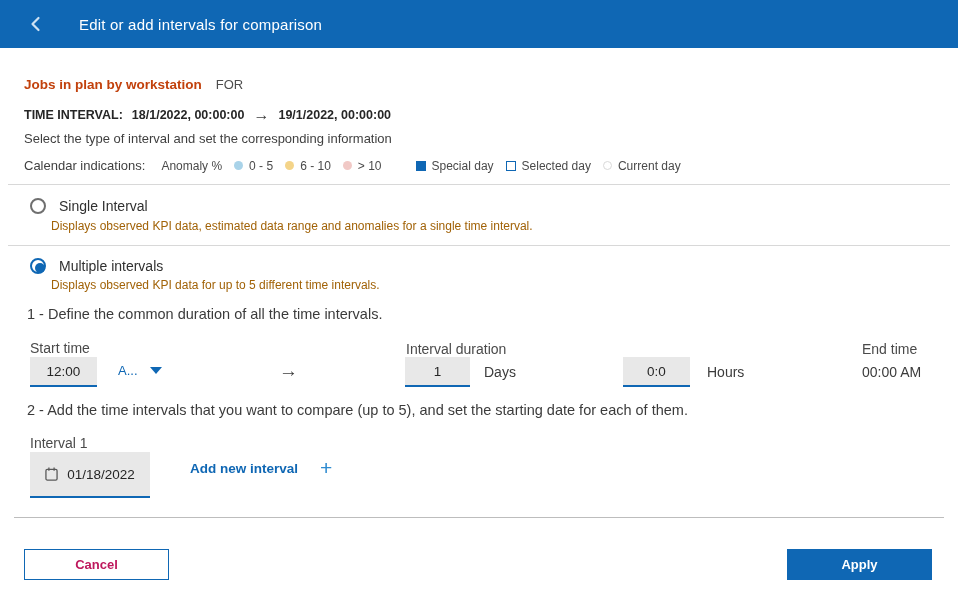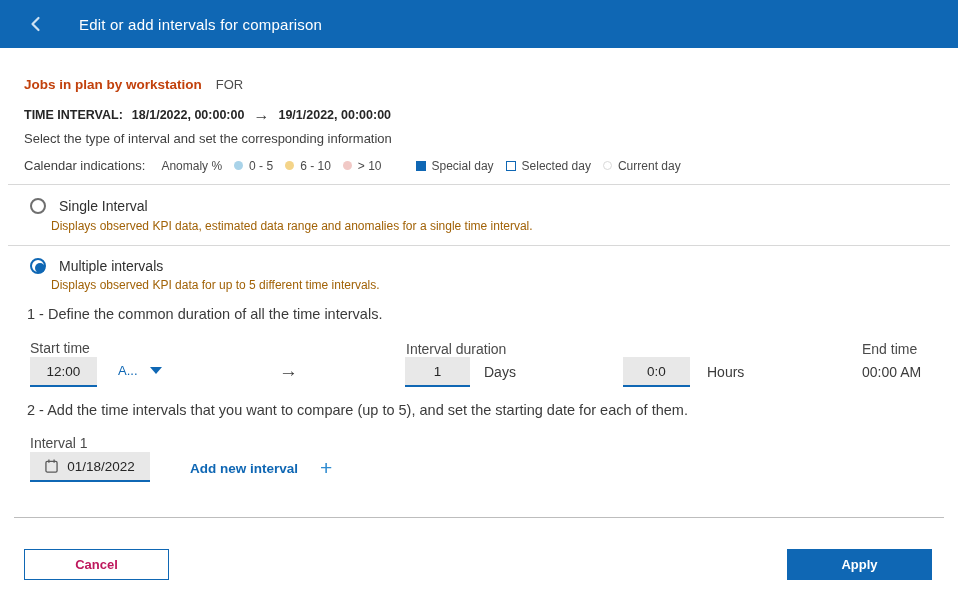--- a/index.html
+++ b/index.html
@@ -65,21 +65,21 @@
 
   .meridiem { position:absolute; left:118px; top:363px; display:flex; align-items:center; gap:12px; cursor:pointer; }
   .meridiem-value { color:#0f67b4; font-size:13px; }
   .caret-down { width:0; height:0; border-left:6px solid transparent; border-right:6px solid transparent; border-top:7px solid #0f67b4; }
   .form-arrow { position:absolute; left:279px; top:360px; font-size:19px; color:#3c3c3c; }
 
   .unit-label { position:absolute; top:364px; font-size:14px; color:#3b3b3b; }
   .u-days { left:484px; } .u-hours { left:707px; }
   .end-time-value { position:absolute; left:862px; top:364px; font-size:14px; color:#3b3b3b; }
 
-  .date-field { position:absolute; left:30px; top:452px; width:120px; height:30px; background:#e8e8e8; border-bottom:2px solid #0f67b4; display:flex; align-items:center; justify-content:center; gap:9px; cursor:pointer; }
+  .date-field { position:absolute; left:30px; top:452px; width:120px; height:46px; background:#e8e8e8; border-bottom:2px solid #0f67b4; display:flex; align-items:center; justify-content:center; gap:9px; cursor:pointer; }
   .date-value { font-size:13.5px; color:#262626; }
 
   .add-interval { position:absolute; left:190px; top:460px; display:flex; align-items:center; gap:22px; cursor:pointer; }
   .add-interval-label { color:#0f67b4; font-size:13.5px; font-weight:700; }
   .plus-icon { color:#2e8bd0; font-size:21px; font-weight:400; line-height:16px; }
 
   
   .btn { position:absolute; top:549px; height:31px; display:flex; align-items:center; justify-content:center; font-family:"Liberation Sans",sans-serif; font-size:13px; font-weight:700; cursor:pointer; background:#fff; }
   .btn-outline { border:1.5px solid #0f67b4; color:#be185d; }
   .btn-cancel { left:24px; width:145px; }

